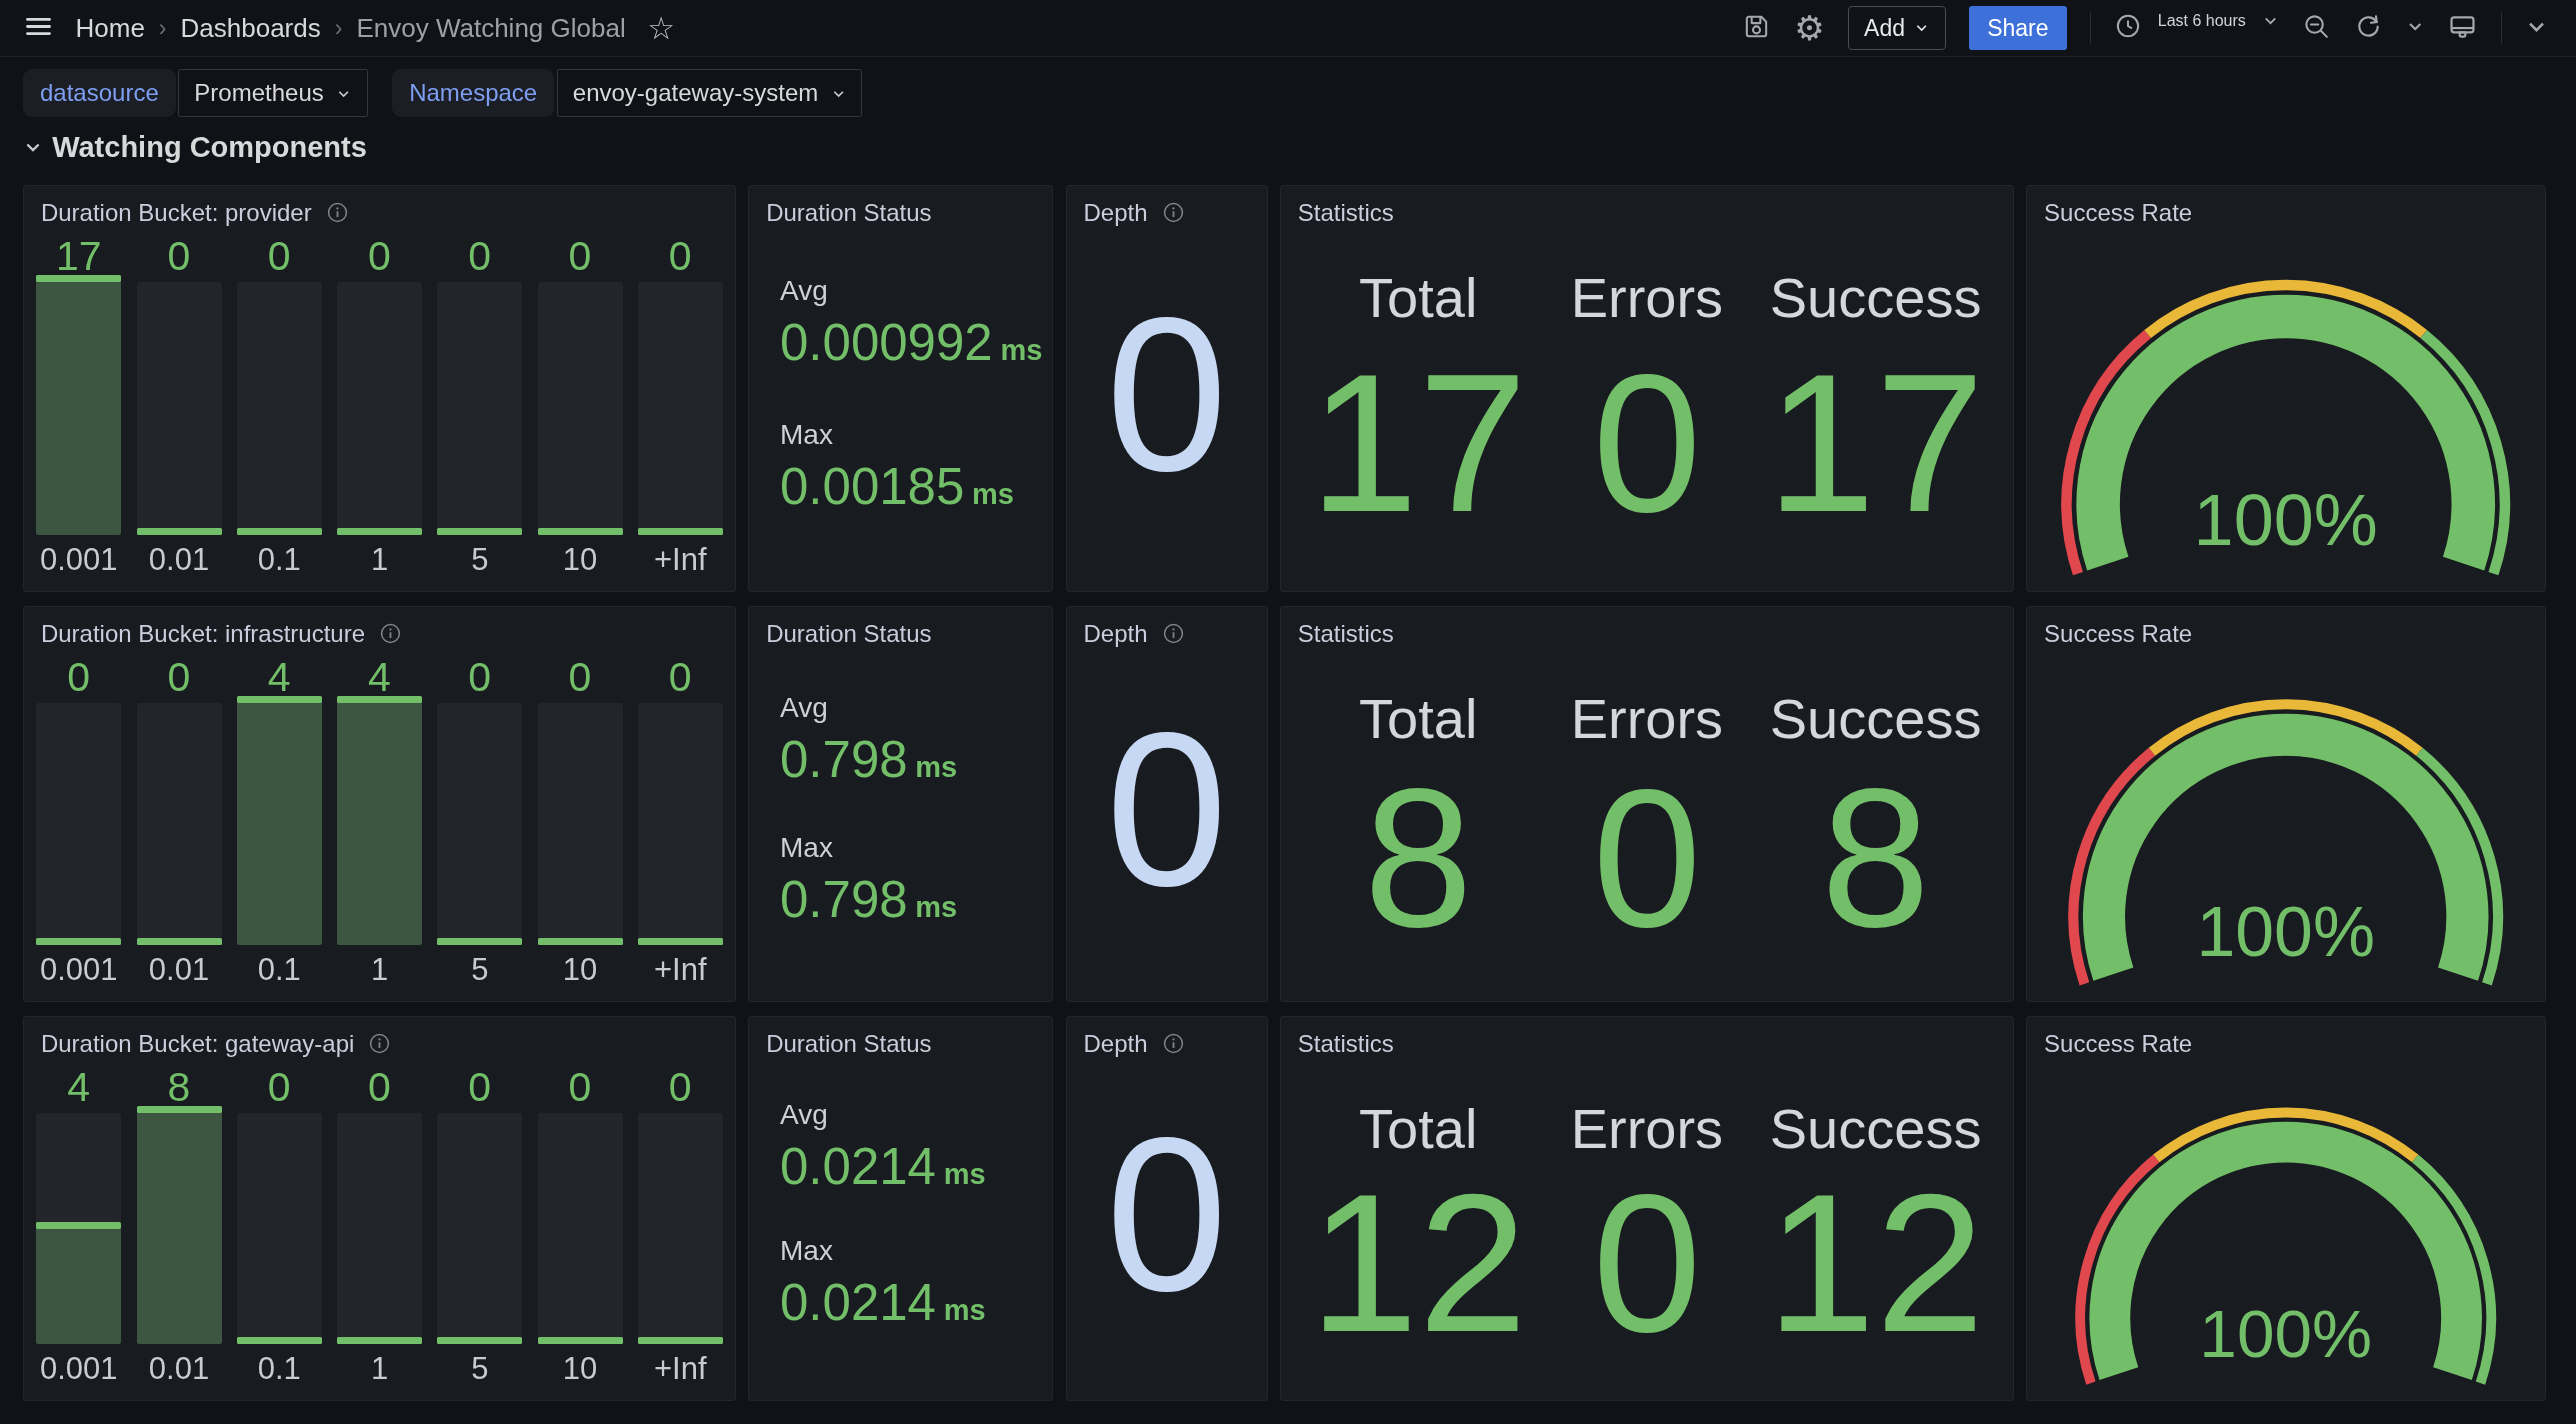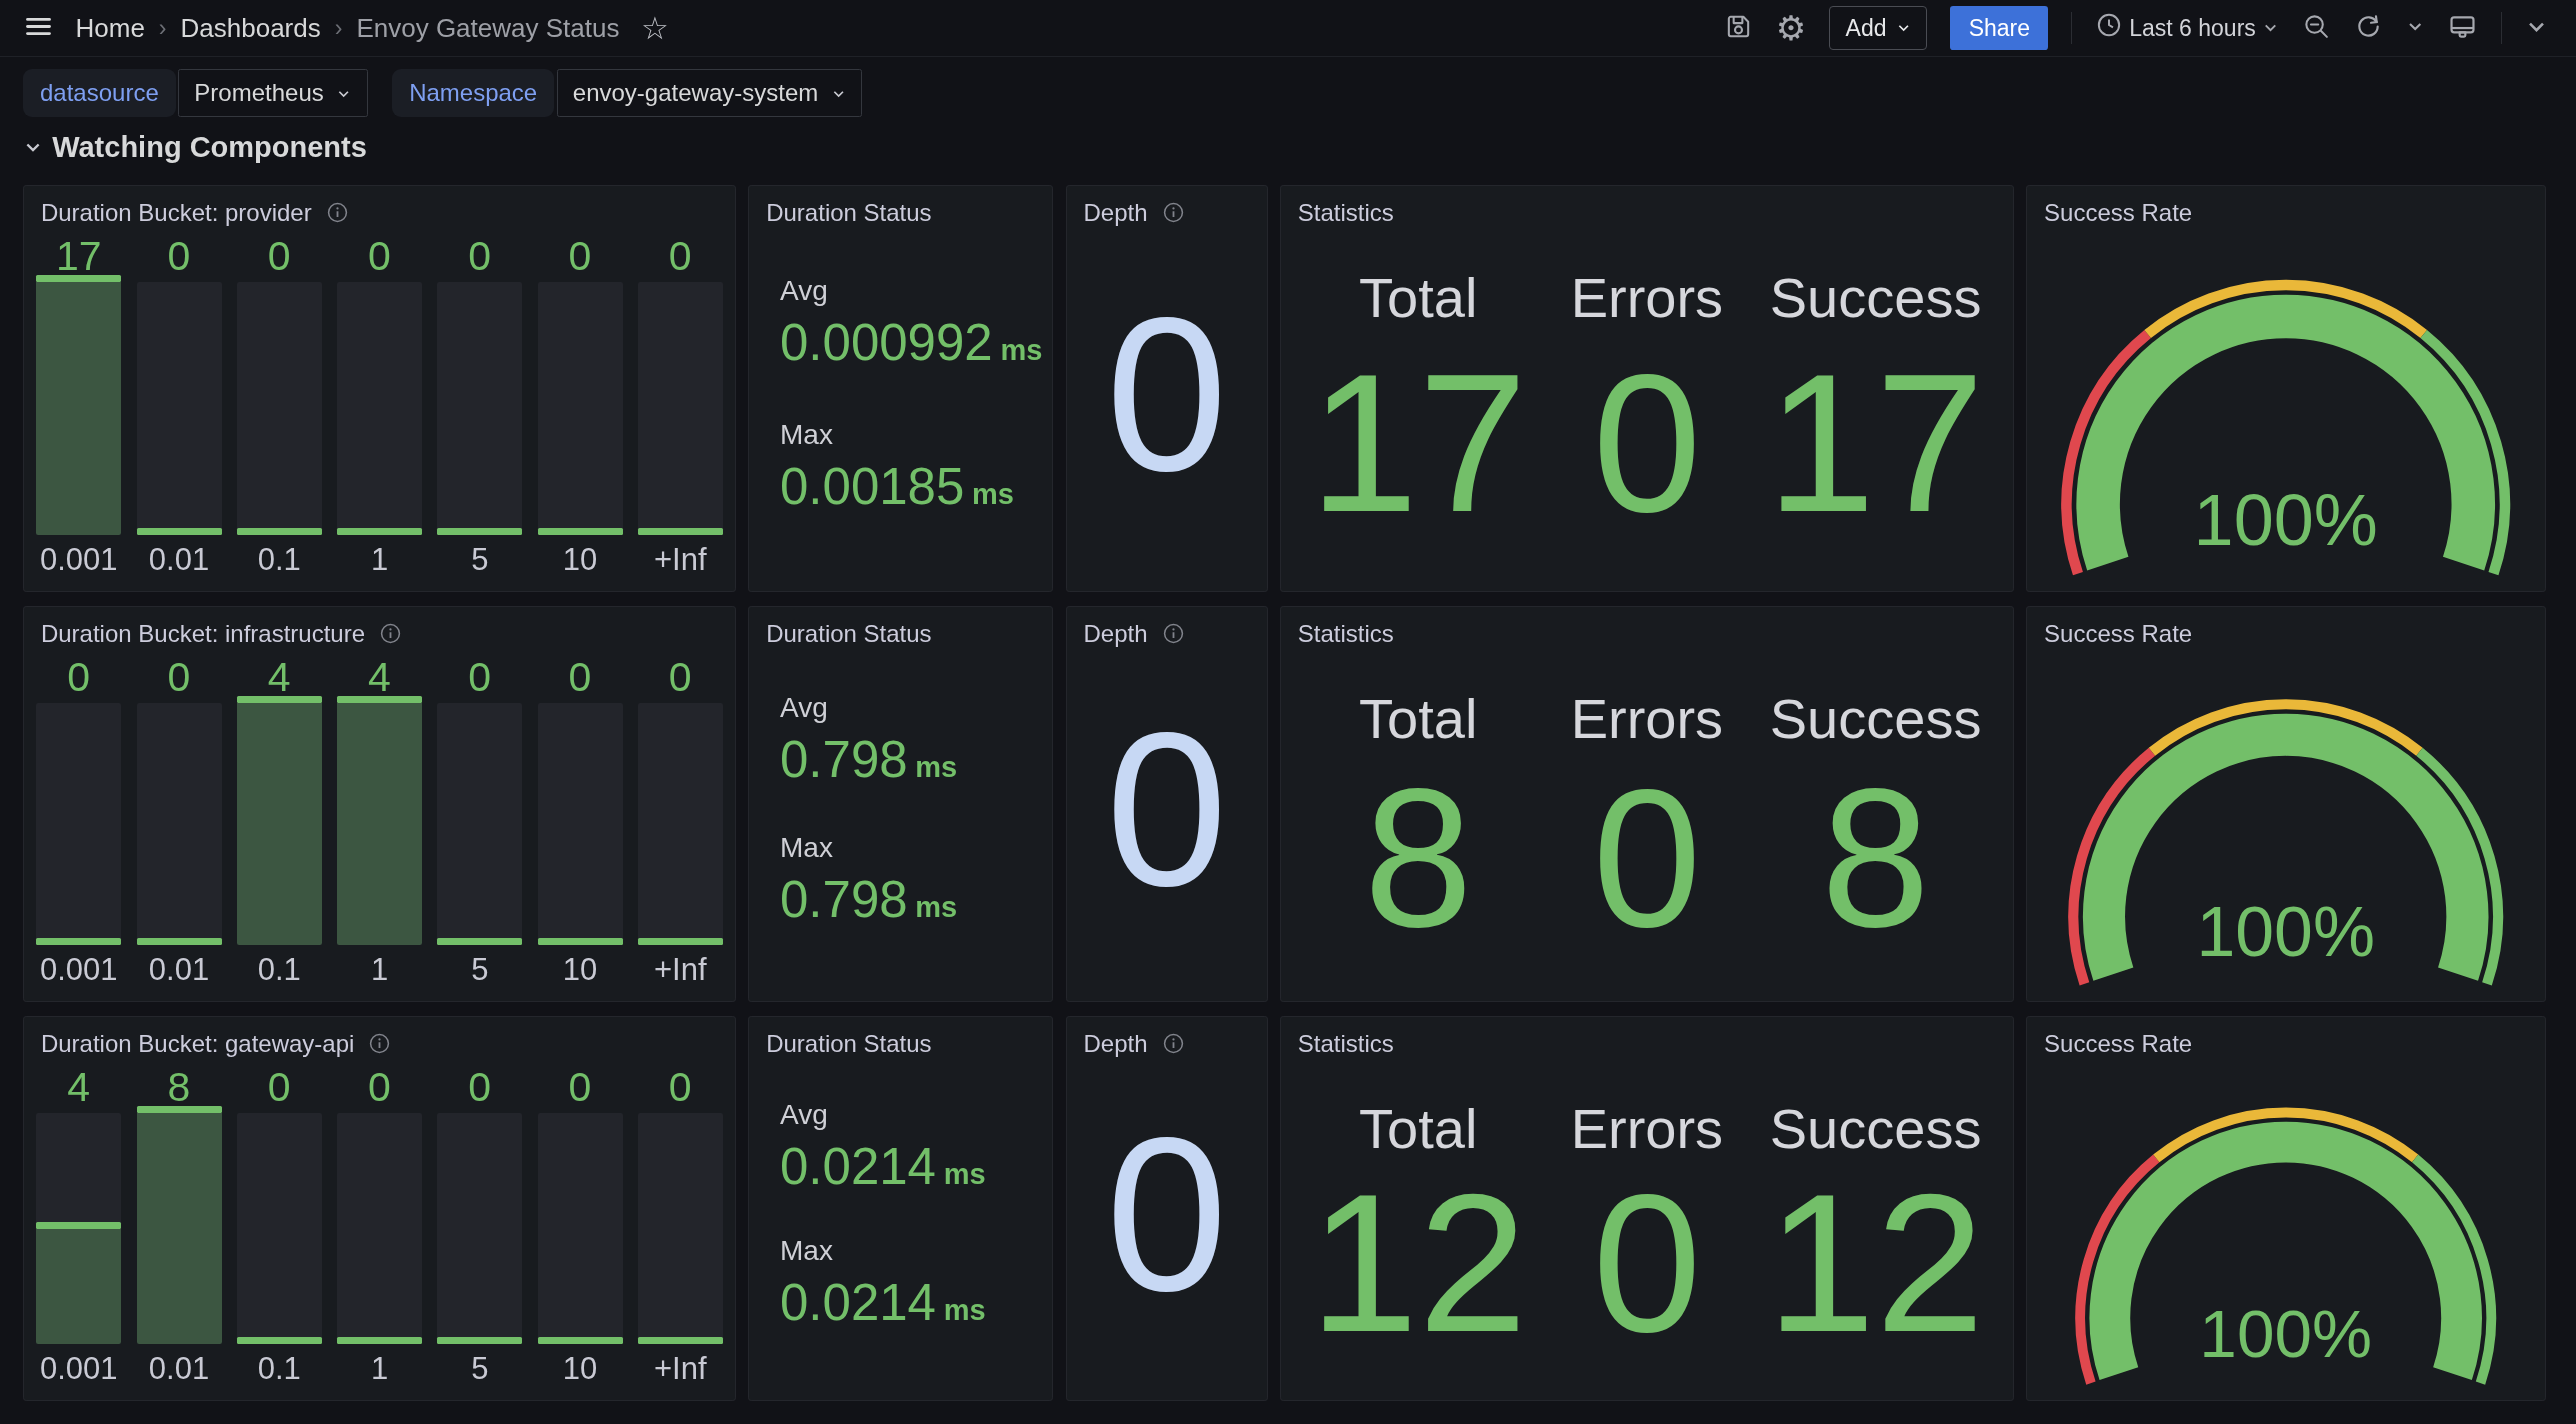--- a/index.html
+++ b/index.html
@@ -23,21 +23,21 @@
   .crumb{color:var(--text-bright);font-weight:500;text-decoration:none}
   .crumb-current{color:var(--text-dim);font-weight:400}
   .crumb-sep{color:#6C6E75;font-size:23px}
   .star{font-size:31px;color:#BFC1C7;line-height:1}
   .gear{font-size:34px;color:var(--icon);line-height:1}
   .btn-outline{display:flex;align-items:center;gap:9.2px;border:0.8px solid #4A4C53;border-radius:4px;
        padding:7.7px 15.3px;font-size:23px;color:#E8E9EB}
   .btn-primary{display:flex;align-items:center;background:var(--accent);border-radius:3.1px;
        padding:8.4px 18.4px;font-size:23px;color:#FFFFFF;font-weight:500}
   .vdiv{width:0.8px;height:32px;background:#2B2D33}
-  .timepicker{display:flex;align-items:center;gap:6px;font-size:23px;color:#D3D4D9}
+  .timepicker{display:flex;align-items:flex-start;gap:16px;font-size:16px;color:#D3D4D9}
   .caret{color:currentColor}
 
   
   .subbar{display:flex;align-items:center;gap:24.5px;padding:12.3px 23px 9.2px}
   .chip-group{display:flex;gap:2.3px}
   .chip-label{display:flex;align-items:center;background:#1B1E25;color:var(--link);
        padding:0 17px;height:48px;font-size:24px;border-radius:9px}
   .chip-value{display:flex;align-items:center;gap:12.3px;border:0.8px solid #34373E;border-radius:2.3px;
        height:48px;padding:0 15.3px;font-size:24px;color:var(--text-bright);background:transparent}
 
@@ -96,21 +96,21 @@
             <line x1="3.5" y1="12" x2="20.5" y2="12"></line>
             <line x1="3.5" y1="17.5" x2="20.5" y2="17.5"></line>
           </svg>
       </span>
     </button>
     <nav class="crumbs">
       <a class="crumb" href="#">Home</a>
       <span class="crumb-sep">›</span>
       <a class="crumb" href="#">Dashboards</a>
       <span class="crumb-sep">›</span>
-      <span class="crumb-current">Envoy Gateway Status</span>
+      <span class="crumb-current">Envoy Watching Global</span>
     </nav>
     <button class="iconbtn star">
         <span>☆</span>
       </button>
   </div>
   <div class="nav-right">
     <button class="iconbtn">
       <span>
         <svg width="29" height="29" viewBox="0 0 24 24" fill="none" stroke="#A6A8AF" stroke-width="1.7" stroke-linejoin="round">
             <path d="M4 5.5 A1.5 1.5 0 0 1 5.5 4 H16 L20 8 V18.5 A1.5 1.5 0 0 1 18.5 20 H5.5 A1.5 1.5 0 0 1 4 18.5 Z"></path>

